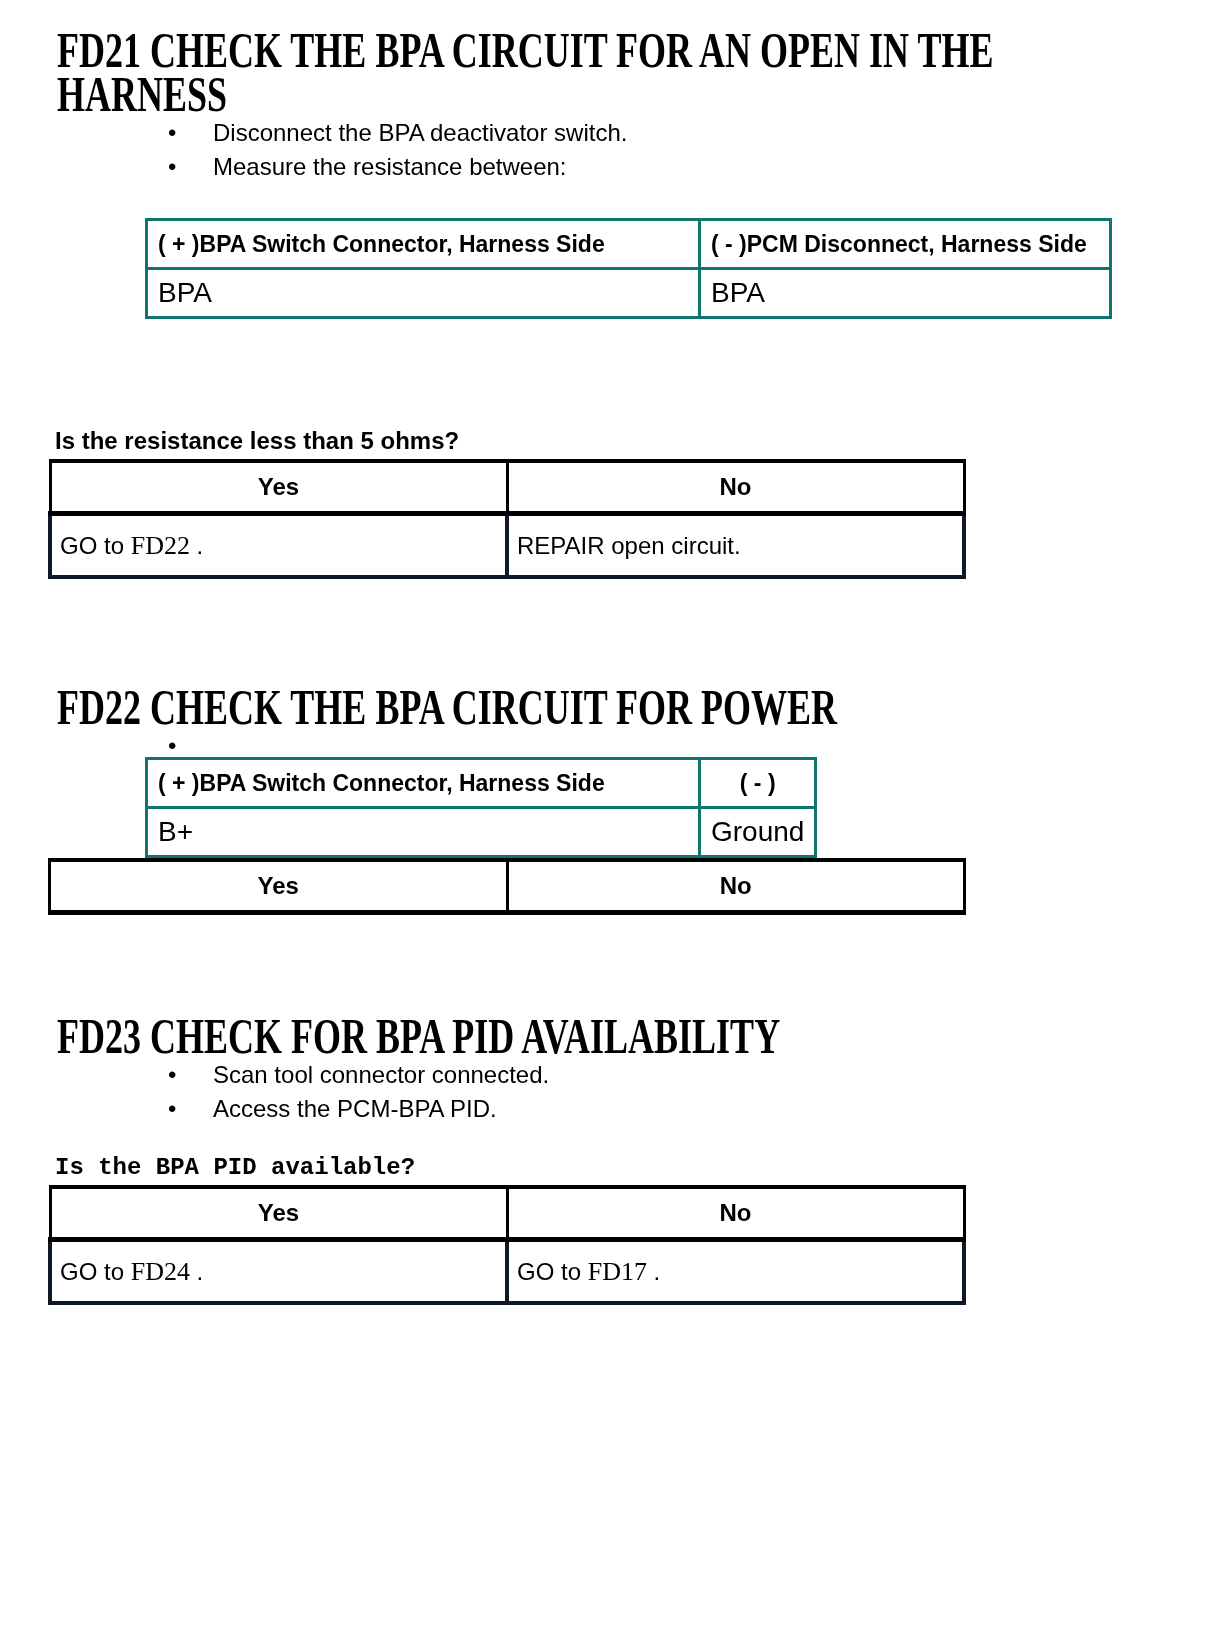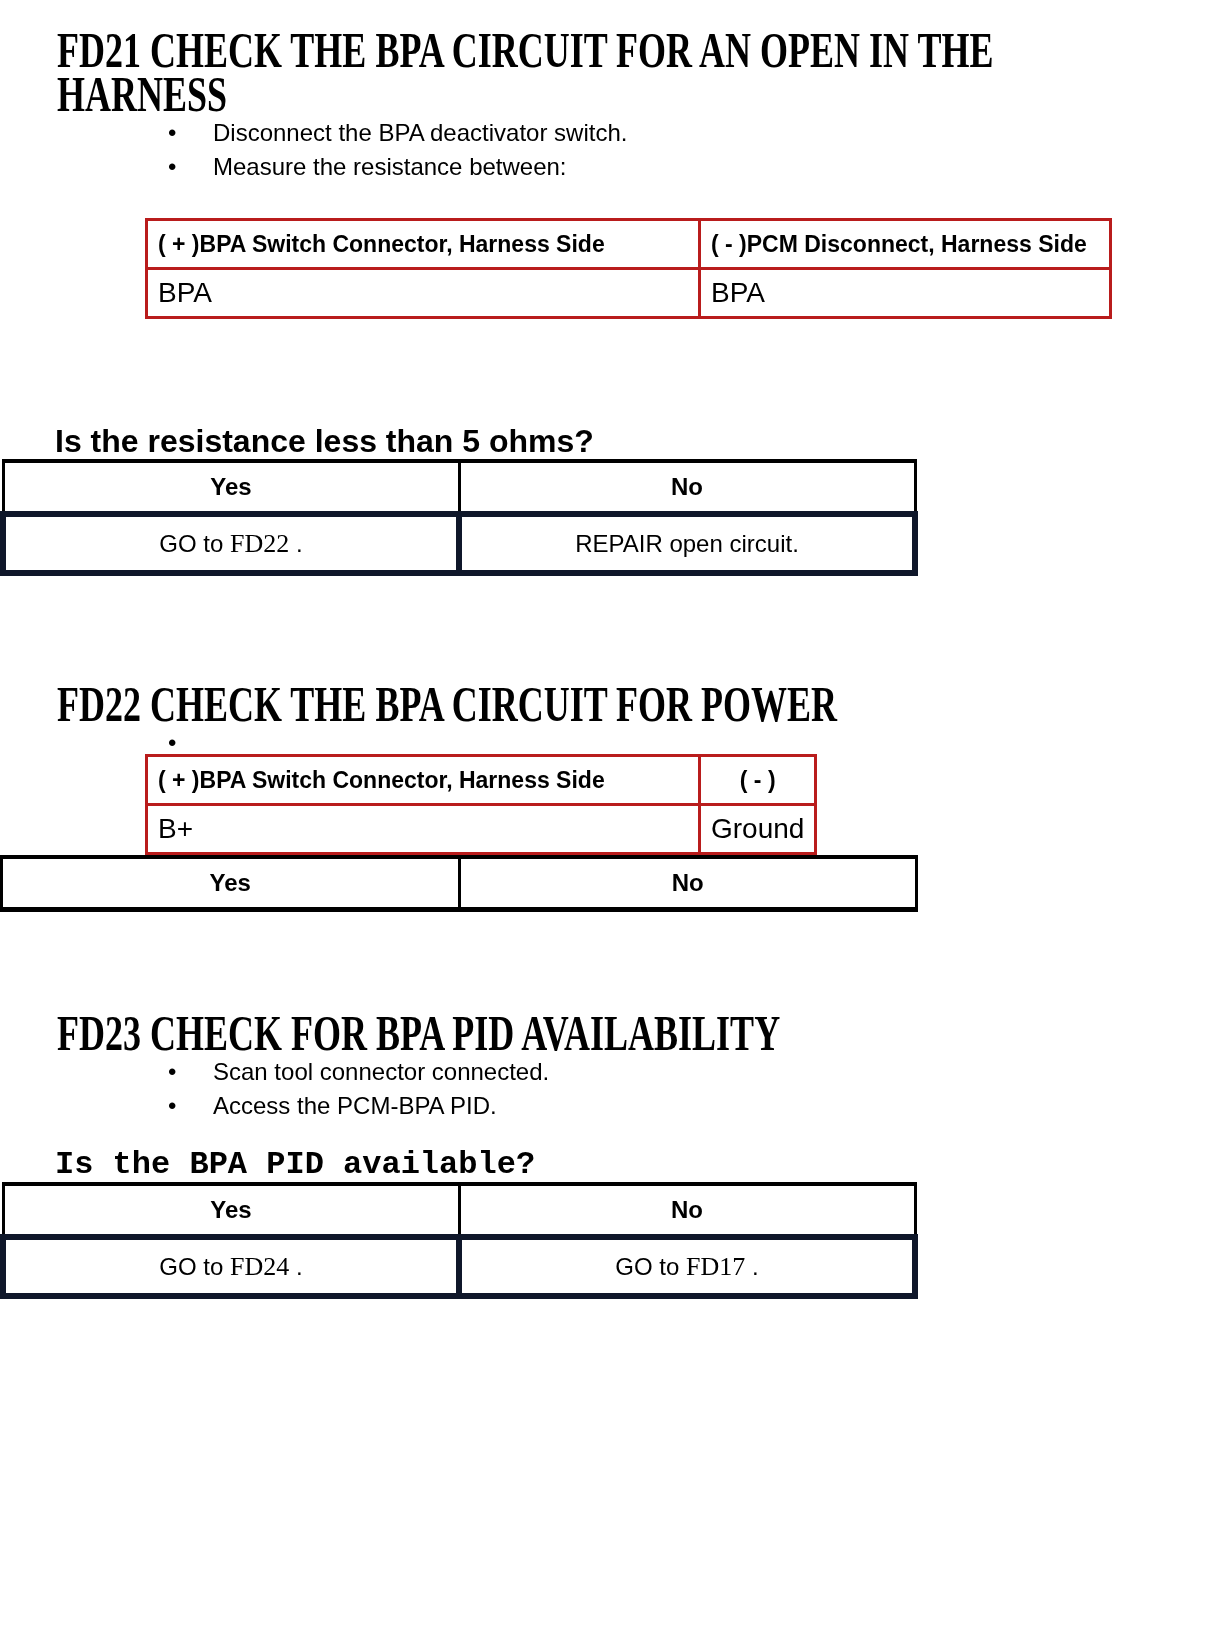--- a/index.html
+++ b/index.html
@@ -56,21 +56,21 @@
   .steps-fd22 { margin-top: 42px; }
   .steps-fd23 { margin-top: 46px; }
 
   
   table.measure {
     border-collapse: collapse;
     margin-left: 145px;
     table-layout: fixed;
   }
   table.measure th, table.measure td {
-    border: 3px solid #b91c1c;
+    border: 3px solid #0f766e;
     padding: 9px 10px;
     text-align: left;
     vertical-align: middle;
     white-space: nowrap;
     overflow: hidden;
   }
   table.measure th {
     font-size: 23px;
     font-weight: bold;
     line-height: 28px;
@@ -83,50 +83,51 @@
   .measure-fd21 { margin-top: 34px; }
   .measure-fd21 .c1 { width: 530px; }
   .measure-fd21 .c2 { width: 388px; }
   .measure-fd22 { margin-top: 28px; }
   .measure-fd22 .c1 { width: 530px; }
   .measure-fd22 .c2 { width: 84px; }
   .measure-fd22 th.c2 { text-align: center; }
 
   
   .question {
-    font-size: 32px;
+    font-size: 24px;
     line-height: 28px;
     font-weight: bold;
     margin: 0 0 0 55px;
   }
   .q-fd21 { margin-top: 108px; margin-bottom: 4px; }
   .q-fd22 { margin-top: 109px; margin-bottom: 4px; }
   .q-fd23 { margin-top: 28px;  margin-bottom: 3px; font-family: Liberation Mono, monospace; }
 
   
   table.decision {
     border-collapse: collapse;
     table-layout: fixed;
+    margin-left: 48px;
     width: 918px;
   }
   table.decision th {
     border: 3px solid #000;
     border-top-width: 4px;
     border-bottom-width: 5px;
     font-size: 24px;
     line-height: 28px;
     font-weight: bold;
     text-align: center;
     padding: 10px;
   }
   table.decision td {
-    border: 6px solid #0f172a;
-    font-size: 24px;
-    line-height: 33px;
-    text-align: center;
+    border: 4px solid #0f172a;
+    font-size: 24px;
+    line-height: 39px;
+    text-align: left;
     vertical-align: middle;
     padding: 10px 8px;
   }
 
   
   .pp-link {
     font-family: "Liberation Serif", serif;
     font-size: 26px;
     color: #000;
     cursor: pointer;

